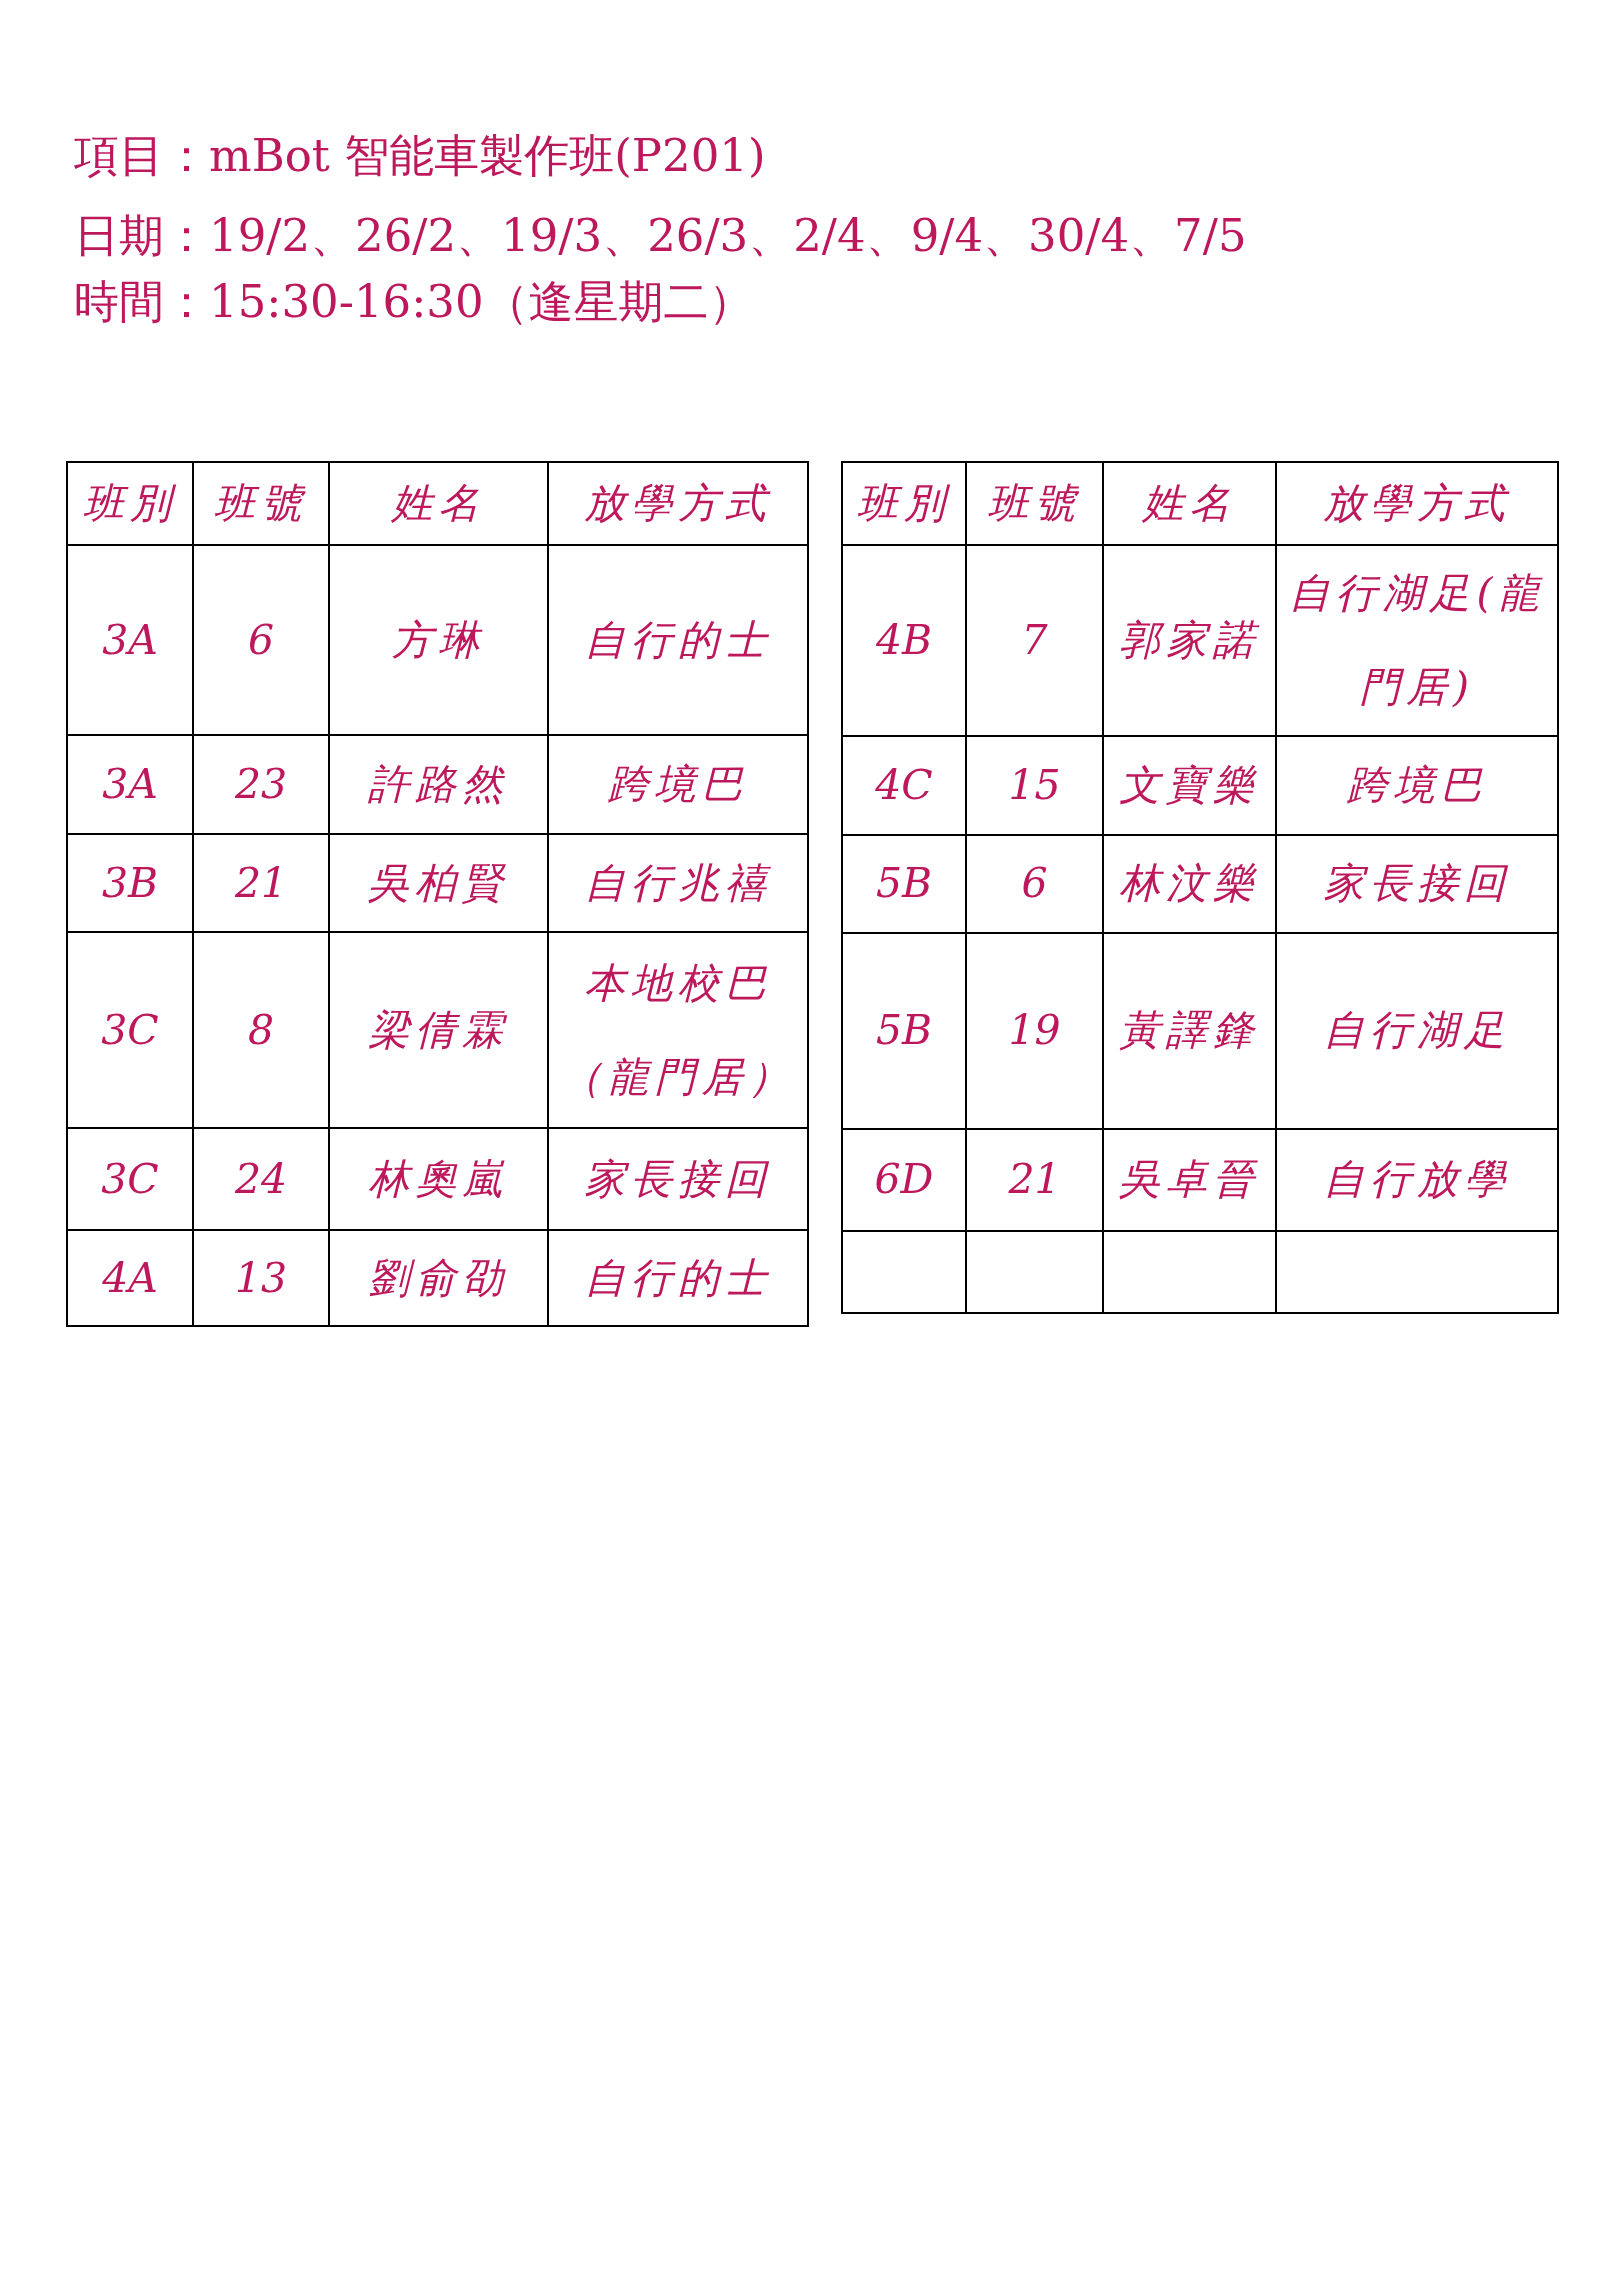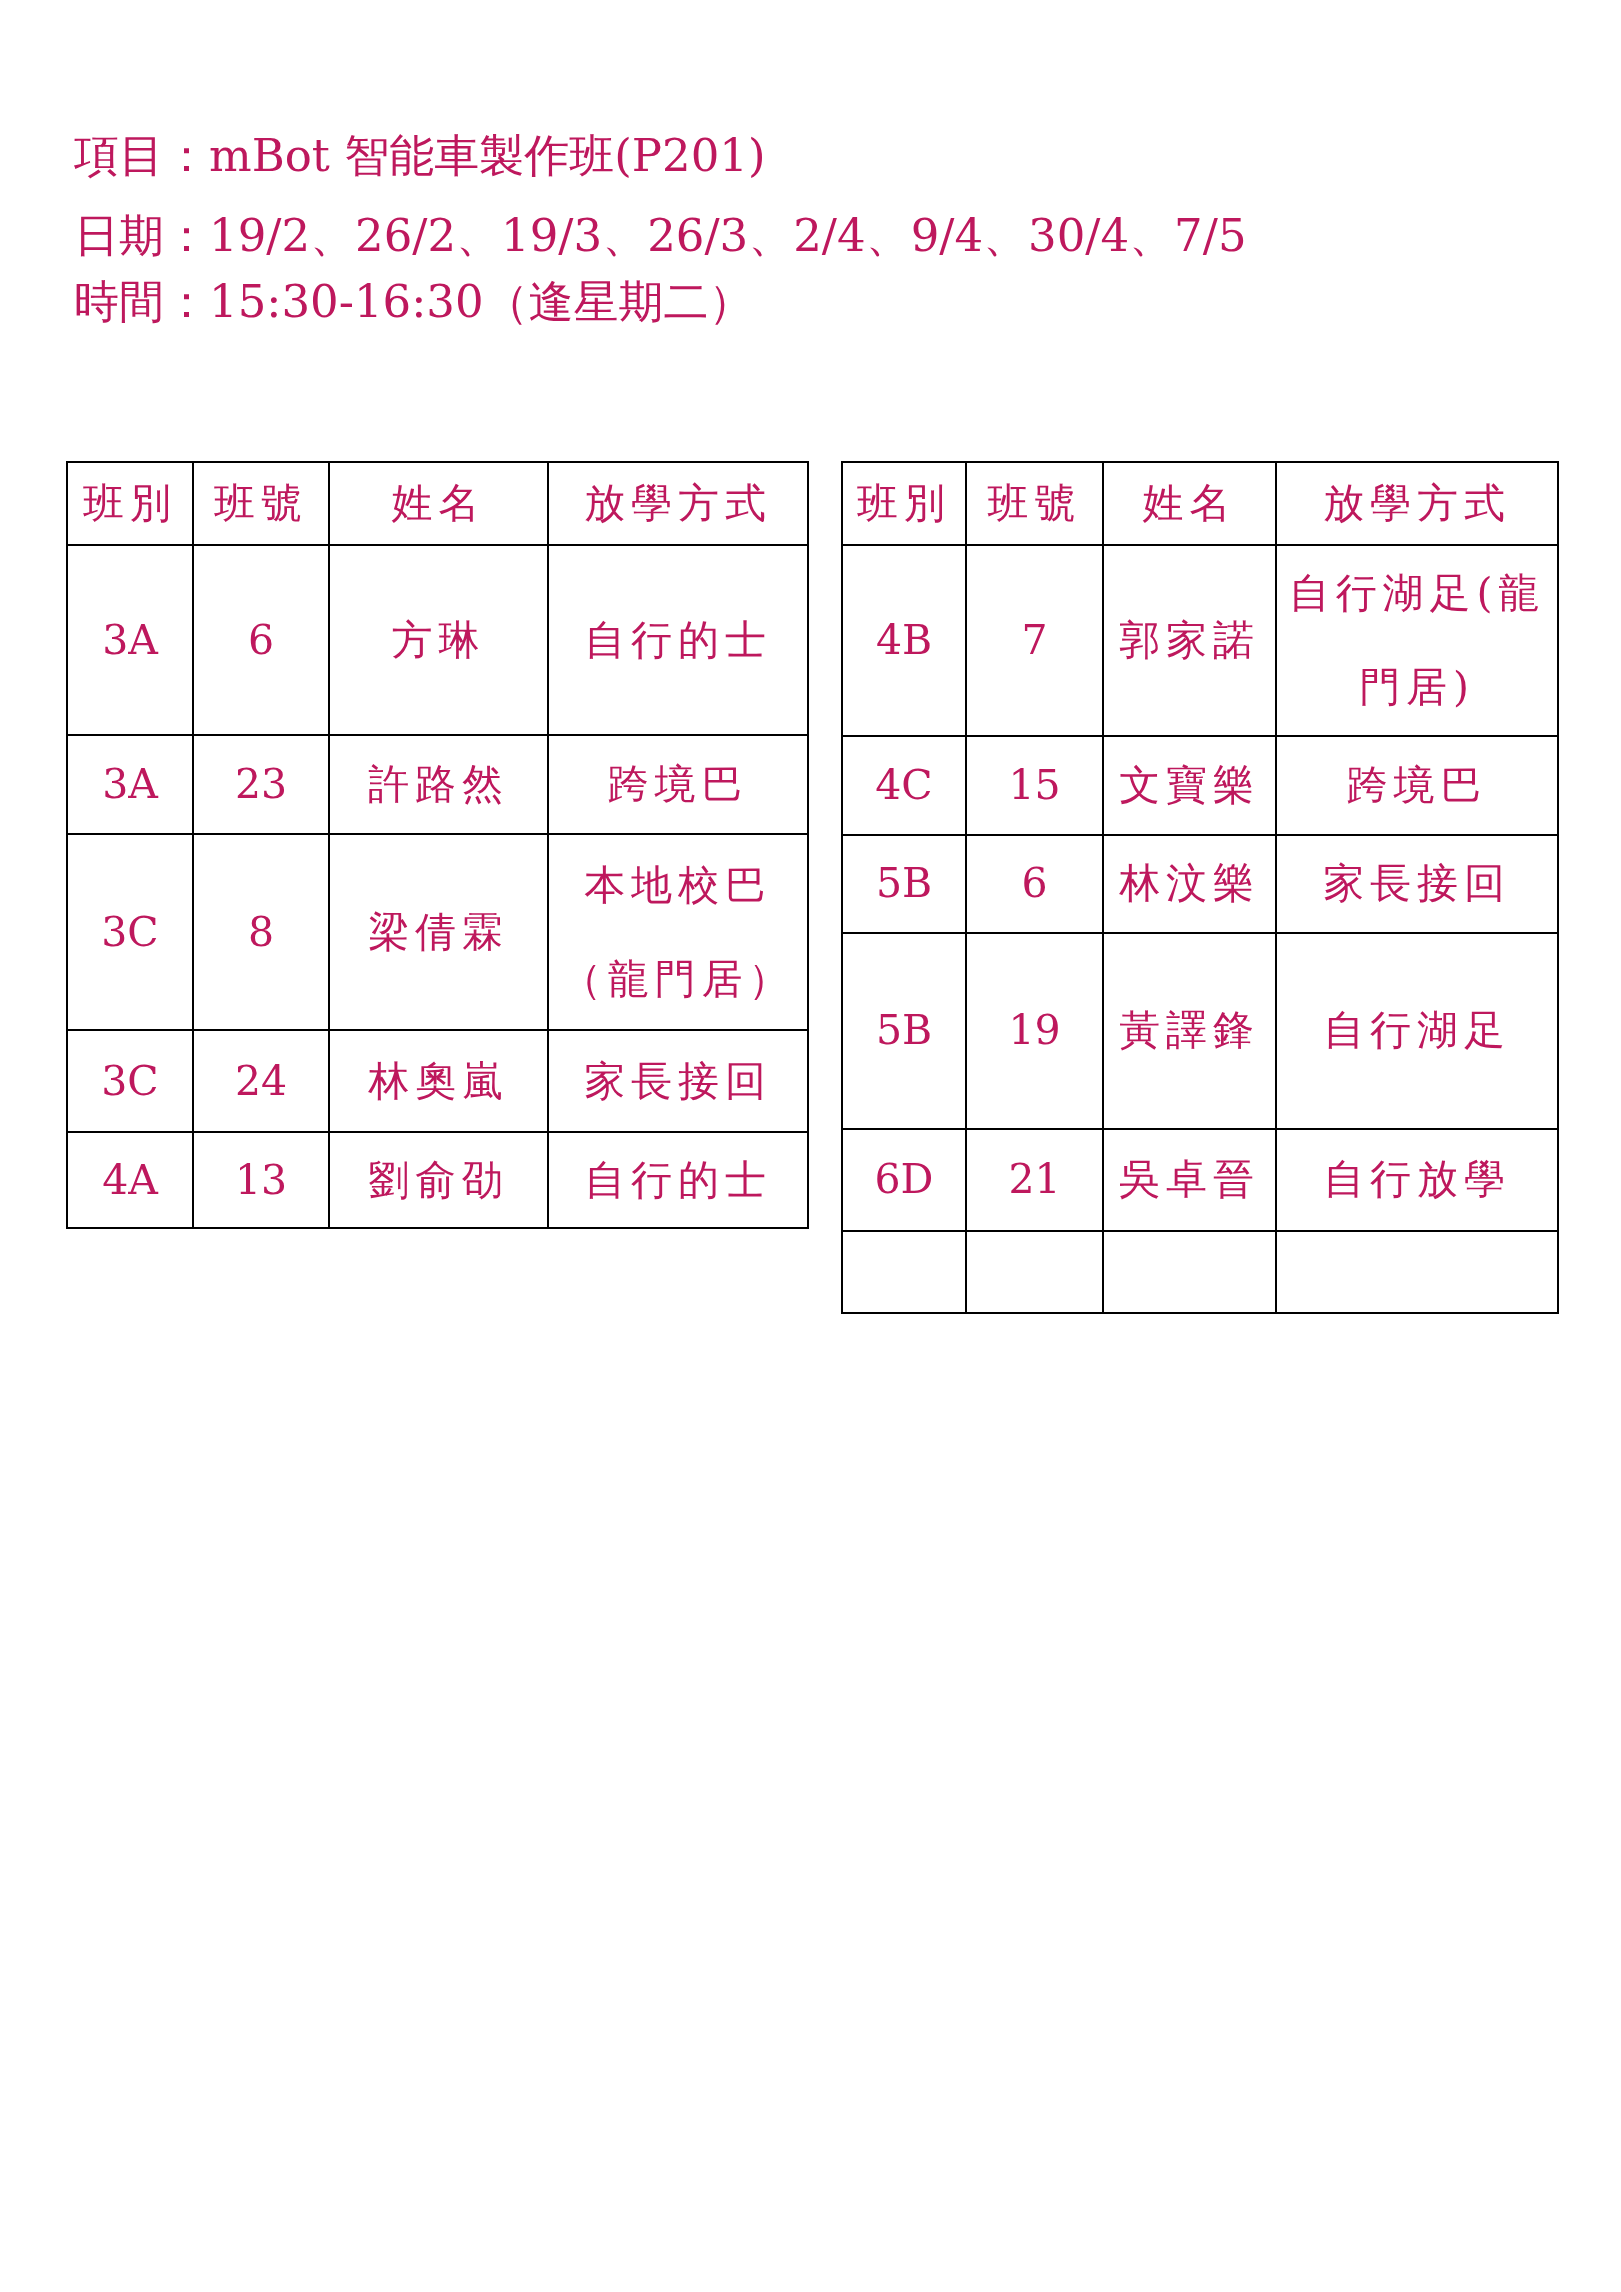--- a/index.html
+++ b/index.html
@@ -33,20 +33,21 @@
   .left-tbl col.c2{width:219px;} .left-tbl col.c3{width:260px;}
   .right-tbl col.c0{width:124px;} .right-tbl col.c1{width:137px;}
   .right-tbl col.c2{width:173px;} .right-tbl col.c3{width:282px;}
   table.roster th, table.roster td{
     border:2px solid #000;
     text-align:center;
     vertical-align:middle;
     padding:0;
     font-weight:normal;
     font-size:41px;
+    font-style:italic;
   }
   table.roster th{height:81px;letter-spacing:5.9px;}
   table.roster td{white-space:pre-line;line-height:2.3;}
   td.nm, td.dm{letter-spacing:5.9px;}
   tbody tr.r0{height:190px;}
   tbody tr.r1{height:99px;}
   tbody tr.r2{height:98px;}
   tbody tr.r3{height:196px;}
   tbody tr.r4{height:102px;}
   tbody tr.r5{height:82px;}
@@ -82,20 +83,26 @@
         <td class="cl">3A</td>
         <td class="num">6</td>
         <td class="nm">方琳</td>
         <td class="dm">自行的士</td>
       </tr>
       <tr class="r1">
         <td class="cl">3A</td>
         <td class="num">23</td>
         <td class="nm">許路然</td>
         <td class="dm">跨境巴</td>
+      </tr>
+      <tr class="r2">
+        <td class="cl">3B</td>
+        <td class="num">21</td>
+        <td class="nm">吳柏賢</td>
+        <td class="dm">自行兆禧</td>
       </tr>
       <tr class="r3">
         <td class="cl">3C</td>
         <td class="num">8</td>
         <td class="nm">梁倩霖</td>
         <td class="dm">本地校巴
 （龍門居）</td>
       </tr>
       <tr class="r4">
         <td class="cl">3C</td>

